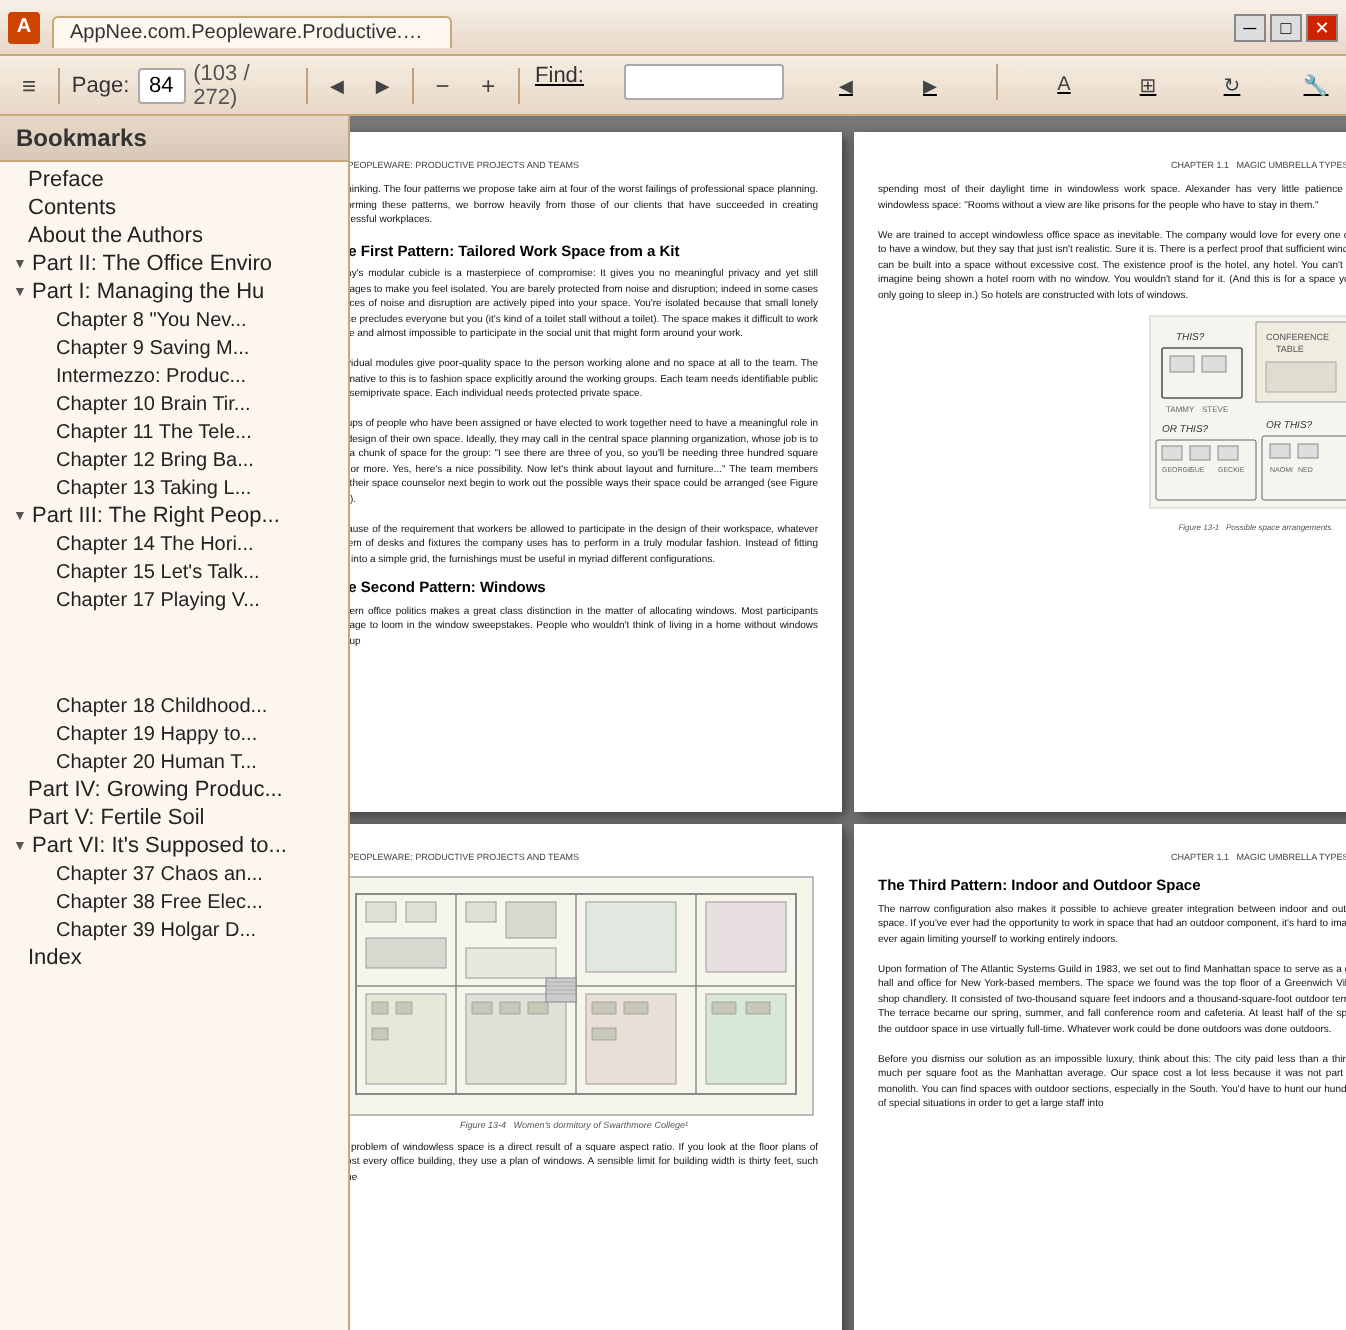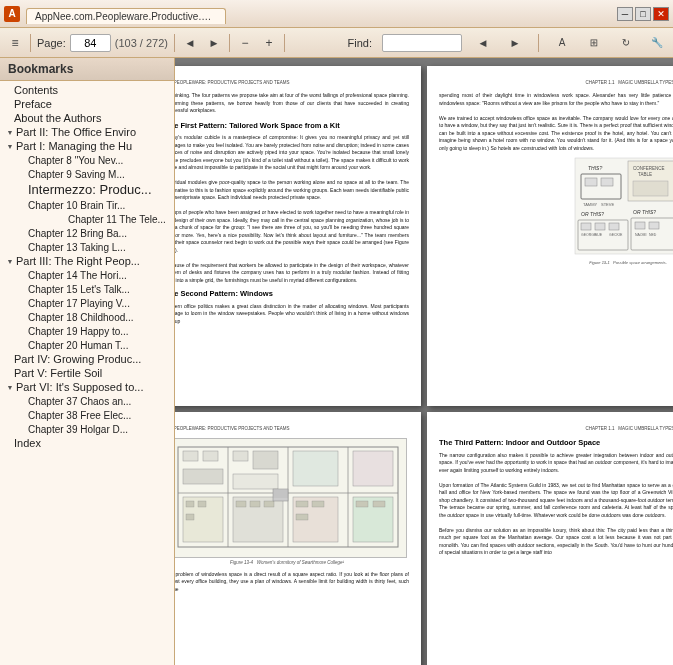--- a/index.html
+++ b/index.html
@@ -64,39 +64,39 @@
       border: 1px solid transparent;
       border-radius: 2px;
       cursor: pointer;
       display: flex; align-items: center; justify-content: center;
       font-size: 12px;
       color: #444;
     }
     .toolbar-sep { width: 1px; height: 18px; background: #c0a080; margin: 0 2px; }
     .page-label { font-size: 11px; color: #333; margin: 0 2px; }
     .page-input {
-      width: 41px; height: 18px;
+      width: 24px; height: 18px;
       border: 1px solid #aaa;
       border-radius: 2px;
       text-align: center;
       font-size: 11px;
       background: white;
       padding: 0 2px;
     }
     .page-info { font-size: 11px; color: #555; margin: 0 2px; }
     .find-label { font-size: 11px; color: #333; margin-left: 4px; }
     .find-input {
       width: 80px; height: 18px;
       border: 1px solid #aaa;
       border-radius: 2px;
       font-size: 11px;
       padding: 0 4px;
       background: white;
     }
-    .toolbar-right { margin-left: auto; display: flex; align-items: center; gap: 10px; }
+    .toolbar-right { margin-left: auto; display: flex; gap: 20px; text-decoration: underline; }
 
     
     .main-area {
       display: flex;
       height: calc(665px - 28px - 30px);
     }
 
     
     .bookmarks-panel {
       width: 175px;
@@ -255,26 +255,26 @@
 </div>
 
 <div class="main-area">
 
   <div class="bookmarks-panel">
     <div class="bookmarks-header">Bookmarks</div>
     <div class="bookmarks-tree" id="bookmarks-tree">
     <div class="tree-item">
           <span style="padding-left: 2px;"></span>
           <span class="tree-toggle" style="width: 10px;"></span>
+          <span class="tree-label" style="font-size: 11px; font-weight: 500;">Preface</span>
+        </div>
+        <div class="tree-item">
+          <span style="padding-left: 2px;"></span>
+          <span class="tree-toggle" style="width: 10px;"></span>
           <span class="tree-label" style="font-size: 11px; font-weight: 500;">Contents</span>
-        </div>
-        <div class="tree-item">
-          <span style="padding-left: 2px;"></span>
-          <span class="tree-toggle" style="width: 10px;"></span>
-          <span class="tree-label" style="font-size: 11px; font-weight: 500;">Preface</span>
         </div>
         <div class="tree-item">
           <span style="padding-left: 2px;"></span>
           <span class="tree-toggle" style="width: 10px;"></span>
           <span class="tree-label" style="font-size: 11px; font-weight: 500;">About the Authors</span>
         </div>
         <div class="tree-item">
           <span style="padding-left: 2px;"></span>
           <span class="tree-toggle" style="font-size: 7px; color: rgb(85, 85, 85);">▼</span>
           <span class="tree-label" style="font-size: 11px; font-weight: 500;">Part II: The Office Enviro</span>
@@ -290,31 +290,31 @@
           <span class="tree-label" style="font-size: 10px;">Chapter 8 "You Nev...</span>
         </div>
         <div class="tree-item">
           <span style="padding-left: 16px;"></span>
           <span class="tree-toggle" style="width: 10px;"></span>
           <span class="tree-label" style="font-size: 10px;">Chapter 9 Saving M...</span>
         </div>
         <div class="tree-item">
           <span style="padding-left: 16px;"></span>
           <span class="tree-toggle" style="width: 10px;"></span>
-          <span class="tree-label" style="font-size: 13px;">Intermezzo: Produc...</span>
+          <span class="tree-label" style="font-size: 10px;">Intermezzo: Produc...</span>
         </div>
         <div class="tree-item">
           <span style="padding-left: 16px;"></span>
           <span class="tree-toggle" style="width: 10px;"></span>
           <span class="tree-label" style="font-size: 10px;">Chapter 10 Brain Tir...</span>
         </div>
         <div class="tree-item">
           <span style="padding-left: 16px;"></span>
           <span class="tree-toggle" style="width: 10px;"></span>
-          <span class="tree-label" style="font-size: 10px; margin-left: 40px;">Chapter 11 The Tele...</span>
+          <span class="tree-label" style="font-size: 10px;">Chapter 11 The Tele...</span>
         </div>
         <div class="tree-item">
           <span style="padding-left: 16px;"></span>
           <span class="tree-toggle" style="width: 10px;"></span>
           <span class="tree-label" style="font-size: 10px;">Chapter 12 Bring Ba...</span>
         </div>
         <div class="tree-item">
           <span style="padding-left: 16px;"></span>
           <span class="tree-toggle" style="width: 10px;"></span>
           <span class="tree-label" style="font-size: 10px;">Chapter 13 Taking L...</span>
@@ -335,21 +335,21 @@
           <span class="tree-label" style="font-size: 10px;">Chapter 15 Let's Talk...</span>
         </div>
         <div class="tree-item">
           <span style="padding-left: 16px;"></span>
           <span class="tree-toggle" style="width: 10px;"></span>
           <span class="tree-label" style="font-size: 10px;">Chapter 17 Playing V...</span>
         </div>
         <div class="tree-item">
           <span style="padding-left: 16px;"></span>
           <span class="tree-toggle" style="width: 10px;"></span>
-          <span class="tree-label" style="font-size: 10px;">Chapter 18 Childhood...</span>
+          <span class="tree-label" style="font-size: 10px; margin-top: 40px;">Chapter 18 Childhood...</span>
         </div>
         <div class="tree-item">
           <span style="padding-left: 16px;"></span>
           <span class="tree-toggle" style="width: 10px;"></span>
           <span class="tree-label" style="font-size: 10px;">Chapter 19 Happy to...</span>
         </div>
         <div class="tree-item">
           <span style="padding-left: 16px;"></span>
           <span class="tree-toggle" style="width: 10px;"></span>
           <span class="tree-label" style="font-size: 10px;">Chapter 20 Human T...</span>

